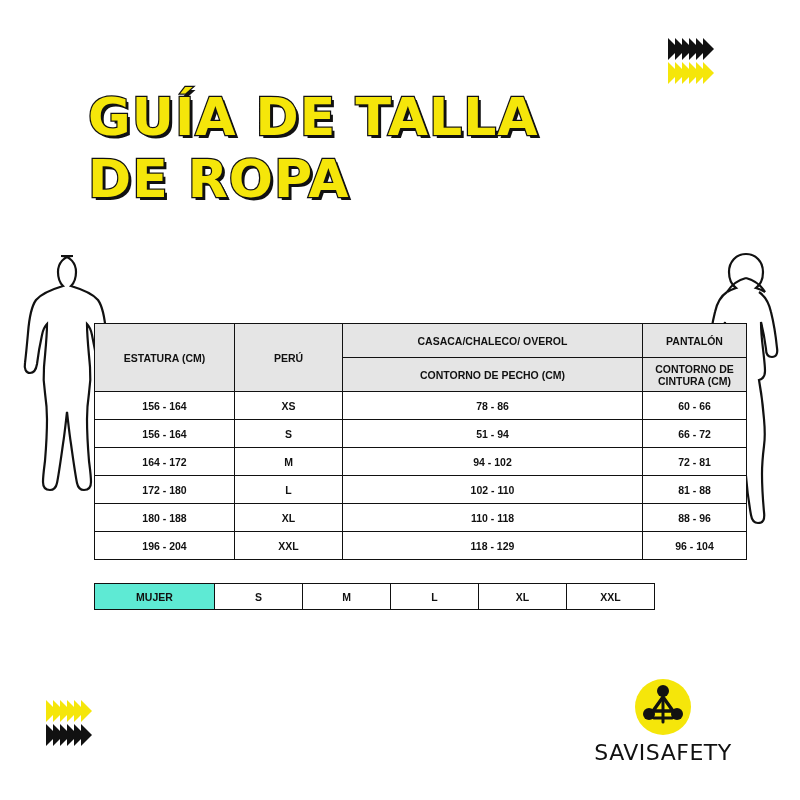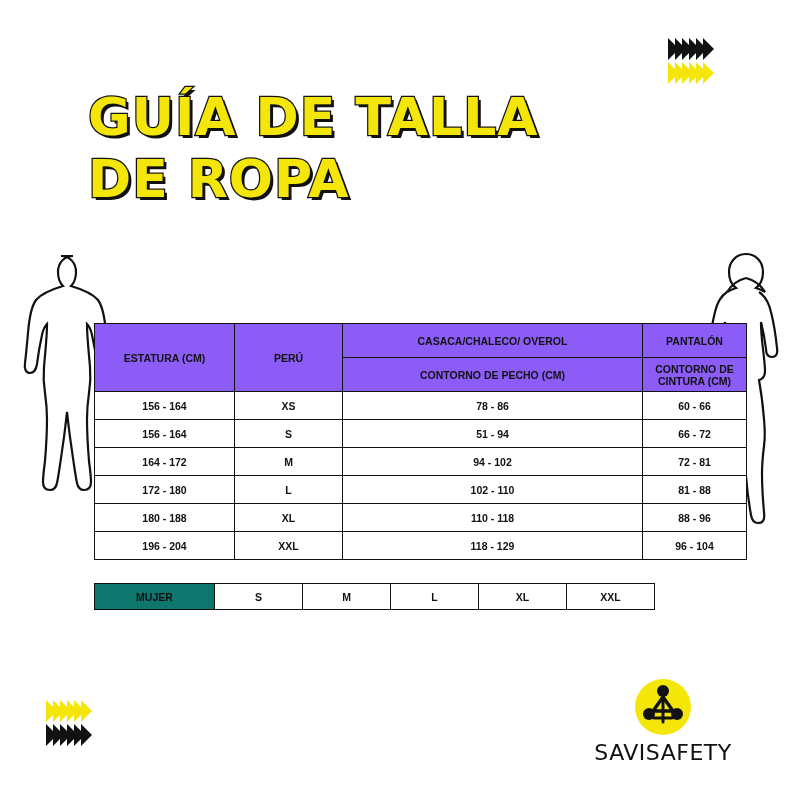--- a/index.html
+++ b/index.html
@@ -63,21 +63,21 @@
   #main-table td, #main-table th {
     border: 1.6px solid #111111;
     text-align: center;
     vertical-align: middle;
     font-size: 10.5px;
     font-weight: bold;
     color: #111111;
     padding: 0 2px;
     background: #ffffff;
   }
-  #main-table thead th { background: #8b5cf6; margin-left: 43px; }
+  #main-table thead th { background: #e5e5e5; margin-left: 43px; }
   #main-table tbody td { height: 28px; }
   .c-est { width: 140px; }
   .c-peru { width: 108px; }
   .c-pecho { width: 300px; }
   .c-cint { width: 104px; }
   .hdr-tall { height: 34px; }
   .hdr-short { height: 34px; }
 
   
   #bottom-table {
@@ -90,21 +90,21 @@
   #bottom-table td {
     border: 1.6px solid #111111;
     text-align: center;
     vertical-align: middle;
     font-size: 10.5px;
     font-weight: bold;
     color: #111111;
     height: 26px;
     background: #ffffff;
   }
-  #bottom-table td.label { background: #0f766e; width: 120px; }
+  #bottom-table td.label { background: #5eead4; width: 120px; }
   #bottom-table td.cell { width: 88px; }
   #bottom-table td.blank { border: none; background: transparent; }
 
   
   #logo-block { position: absolute; left: 568px; top: 678px; width: 190px; }
   #logo-mark { position: absolute; left: 62px; top: 0; }
   #logo-text {
     position: absolute; left: 0; top: 62px;
     width: 190px;
     text-align: center;

